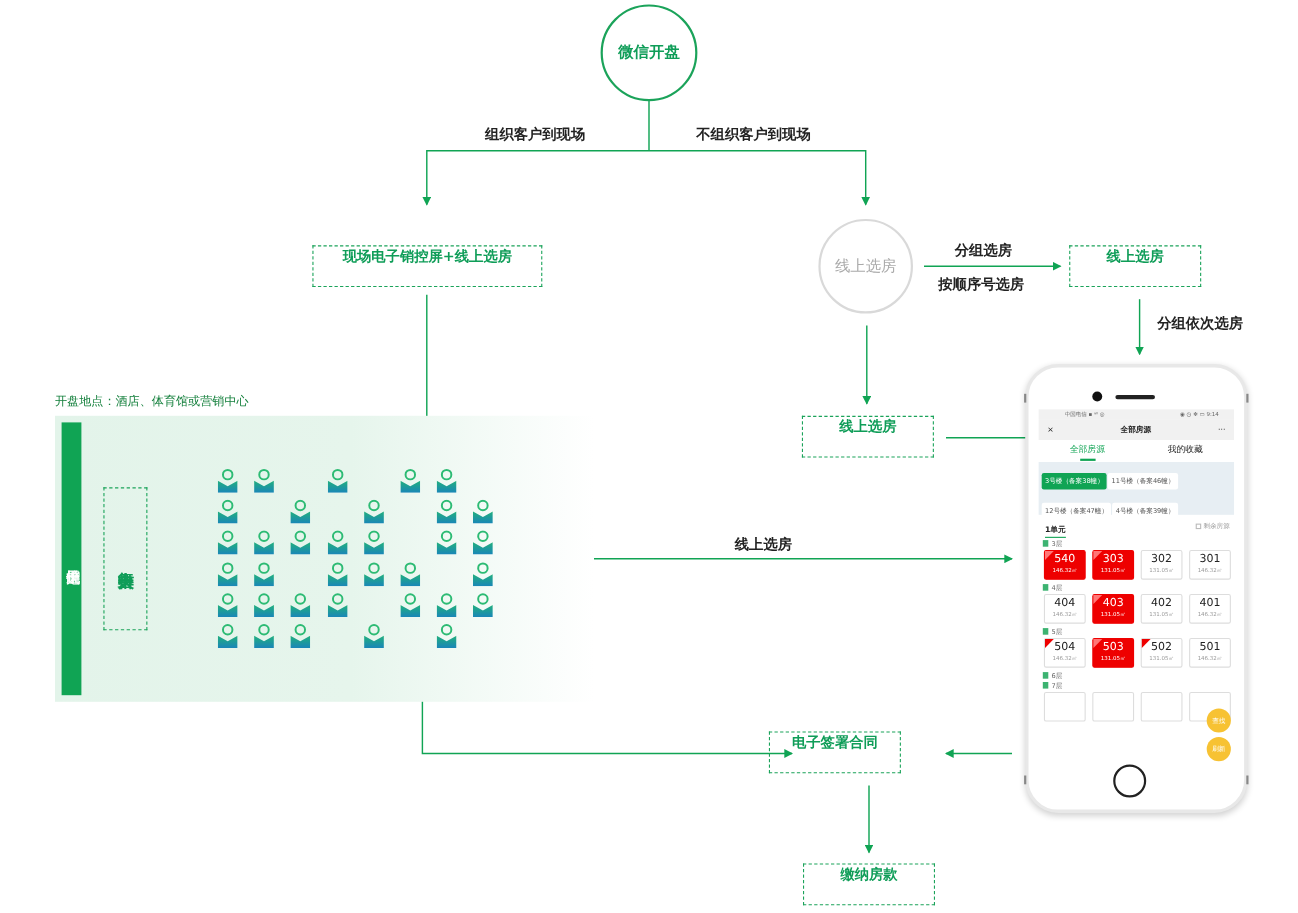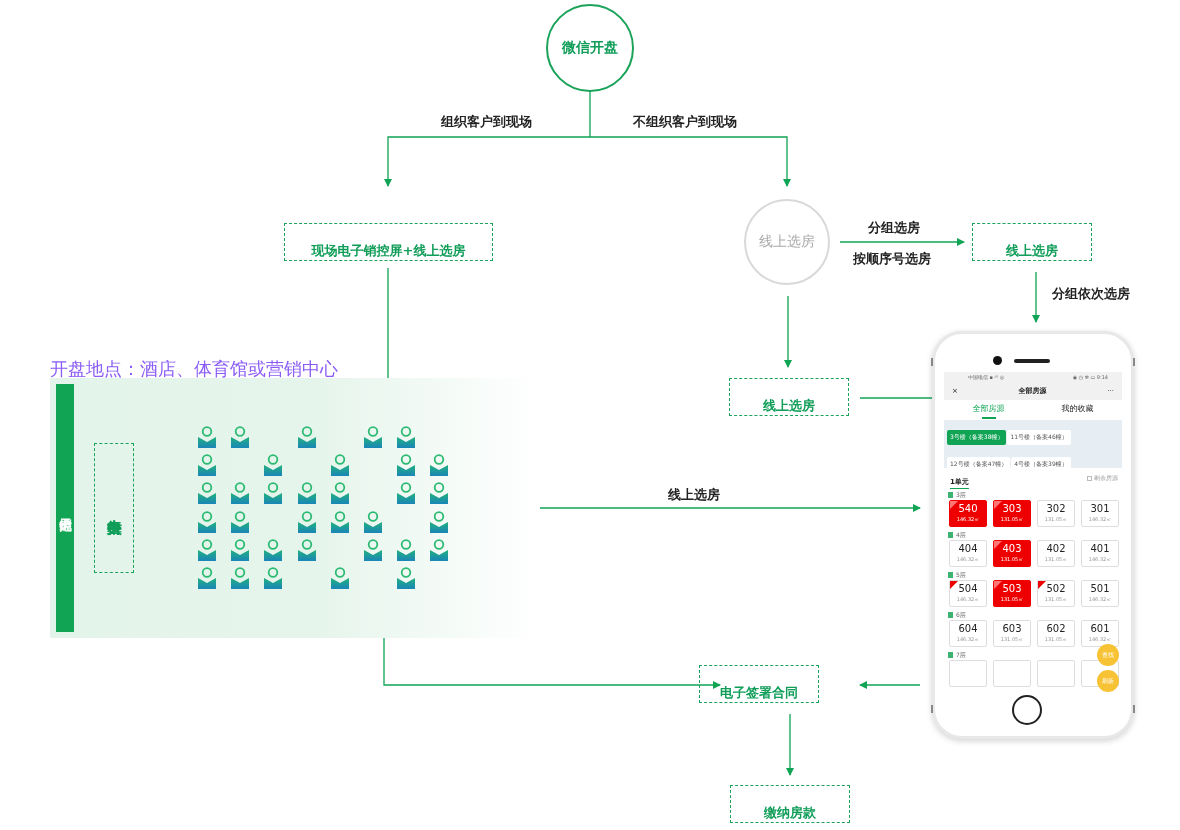--- a/index.html
+++ b/index.html
@@ -2,25 +2,25 @@
 <html><head>
 <meta charset="utf-8">
 <style>
   * { box-sizing: border-box; margin: 0; padding: 0; }
   html, body { width: 1180px; height: 830px; background: #ffffff; overflow: hidden; }
   body { position: relative; font-family: "DejaVu Sans", "Liberation Sans", sans-serif; color: #222; }
   .lbl { position: absolute; font-size: 13px; font-weight: bold; color: #222; white-space: nowrap; }
   .circle { position: absolute; border-radius: 50%; display: flex; align-items: center; justify-content: center; font-size: 14px; }
   .circle.green { border: 2px solid #1ba35a; color: #0f9d58; font-weight: bold; }
   .circle.gray { border: 2px solid #d9d9d9; color: #aaa; }
-  .dbox { position: absolute; border: 1.5px dashed #1ba35a; color: #0f9d58; font-size: 13px; font-weight: bold; display: flex; align-items: flex-end; justify-content: center; white-space: nowrap; }
+  .dbox { position: absolute; border: 1.5px dashed #1ba35a; color: #0f9d58; font-size: 13px; font-weight: bold; display: flex; align-items: flex-start; justify-content: center; white-space: nowrap; }
   svg.lines { position: absolute; left: 0; top: 0; pointer-events: none; }
 
   
-  .venue-caption { position: absolute; left: 50px; top: 357px; font-size: 18px; color: #8b5cf6; }
+  .venue-caption { position: absolute; left: 50px; top: 357px; font-size: 11px; color: #15803d; }
   .venue { position: absolute; left: 50px; top: 378px; width: 490px; height: 260px;
            background: linear-gradient(to right, #e3f4ea 0%, #e6f5ec 55%, #ffffff 100%); }
   .screen-bar { position: absolute; left: 56px; top: 384px; width: 18px; height: 248px; background: #10a454; color: #fff;
            font-size: 13px; writing-mode: vertical-rl; text-orientation: upright; display: flex; align-items: center; justify-content: center; letter-spacing: 0; }
   .stage { position: absolute; left: 94px; top: 443px; width: 40px; height: 130px; border: 1.5px dashed #1ba35a;
            color: #0f9d58; font-weight: bold; font-size: 15px; writing-mode: vertical-rl; text-orientation: upright; display: flex; align-items: center; justify-content: center; }
   .person { position: absolute; width: 18px; height: 22px; }
 
   
   .phone { position: absolute; left: 932px; top: 331px; width: 202px; height: 408px; background: #fff; border: 3px solid #e8e8e8;
@@ -560,38 +560,20 @@
           <span class="tri"></span>
           <div class="no">502</div>
           <div class="ar">131.05㎡</div>
         </div>
         <div class="room">
           <div class="no">501</div>
           <div class="ar">146.32㎡</div>
         </div>
       </div>
       <div class="floor-lbl"><span class="fi"></span><span>6层</span></div>
-      <div class="rooms">
-        <div class="room">
-          <div class="no">604</div>
-          <div class="ar">146.32㎡</div>
-        </div>
-        <div class="room">
-          <div class="no">603</div>
-          <div class="ar">131.05㎡</div>
-        </div>
-        <div class="room">
-          <div class="no">602</div>
-          <div class="ar">131.05㎡</div>
-        </div>
-        <div class="room">
-          <div class="no">601</div>
-          <div class="ar">146.32㎡</div>
-        </div>
-      </div>
       <div class="floor-lbl"><span class="fi"></span><span>7层</span></div>
       <div class="rooms">
         <div class="room"></div>
         <div class="room"></div>
         <div class="room"></div>
         <div class="room"></div>
       </div>
     </div>
 </div>
 <div class="fab" style="left:1097px;top:644px;">查找</div>

